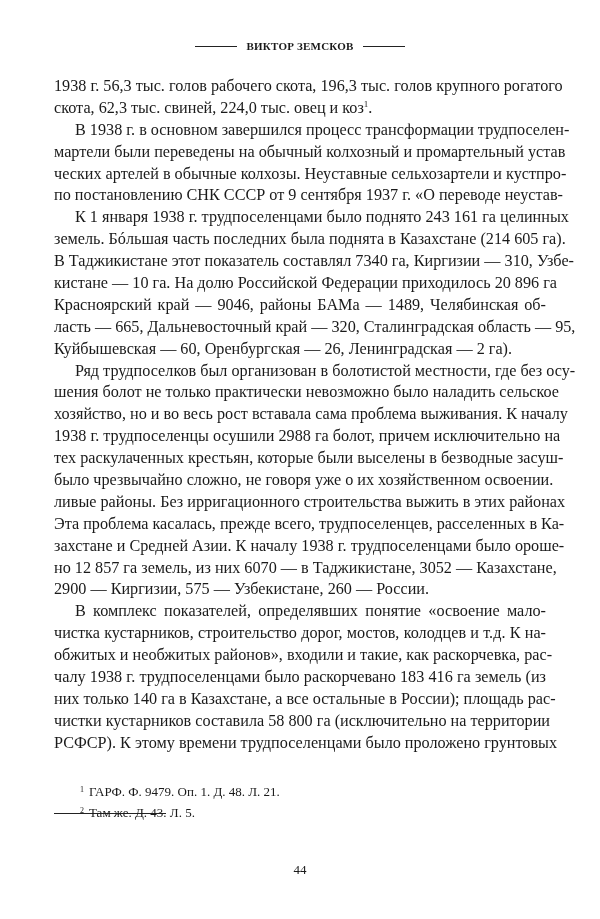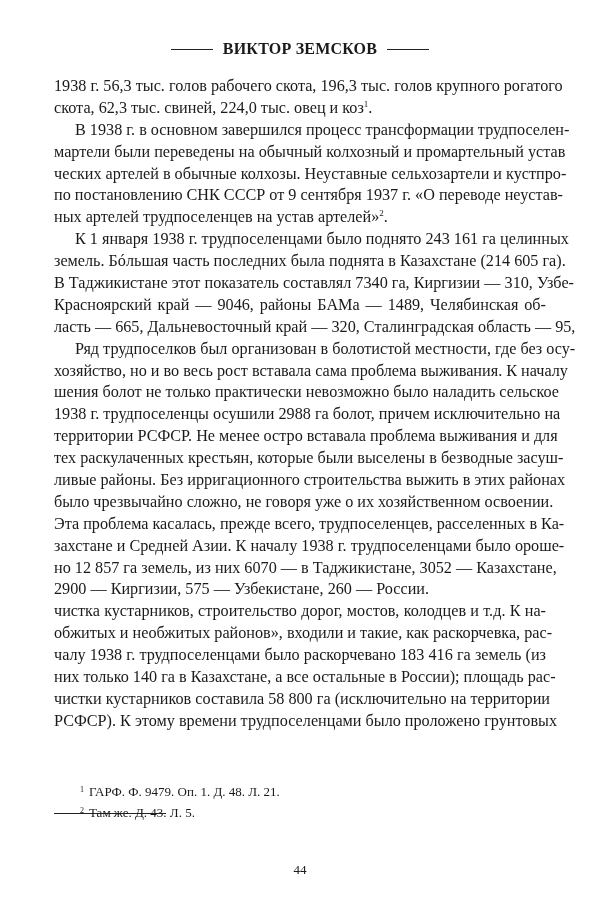--- a/index.html
+++ b/index.html
@@ -22,21 +22,21 @@
       height: 919px;
     }
     .running-head {
       position: absolute;
       top: 40px;
       left: 0;
       width: 600px;
       text-align: center;
       font-family: "Liberation Serif", serif;
       font-weight: bold;
-      font-size: 16px;
+      font-size: 11px;
       letter-spacing: 0.2px;
       display: flex;
       justify-content: center;
       align-items: center;
       gap: 10px;
     }
     .running-head .rule {
       display: inline-block;
       width: 42px;
       height: 1px;
@@ -113,47 +113,48 @@
     <div>
       <span class="line">1938 г. 56,3 тыс. голов рабочего скота, 196,3 тыс. голов крупного рогатого</span>
       <span class="line last"><span>скота, 62,3 тыс. свиней, 224,0 тыс. овец и коз</span><sup>1</sup><span>.</span></span>
     </div>
 
     <div>
       <span class="line indent">В 1938 г. в основном завершился процесс трансформации трудпоселен-</span>
       <span class="line">мартели были переведены на обычный колхозный и промартельный устав</span>
       <span class="line">ческих артелей в обычные колхозы. Неуставные сельхозартели и кустпро-</span>
       <span class="line">по постановлению СНК СССР от 9 сентября 1937 г. «О переводе неустав-</span>
-      <span class="line last"><span>ных артелей трудпоселенцев на устав артелей»</span><sup>2</sup><span>.</span></span>
     </div>
 
     <div>
       <span class="line indent">К 1 января 1938 г. трудпоселенцами было поднято 243 161 га целинных</span>
       <span class="line">земель. Бóльшая часть последних была поднята в Казахстане (214 605 га).</span>
       <span class="line">В Таджикистане этот показатель составлял 7340 га, Киргизии — 310, Узбе-</span>
+      <span class="line">кистане — 10 га. На долю Российской Федерации приходилось 20 896 га</span>
       <span class="line">Красноярский край — 9046, районы БАМа — 1489, Челябинская об-</span>
       <span class="line">ласть — 665, Дальневосточный край — 320, Сталинградская область — 95,</span>
+      <span class="line last">Куйбышевская — 60, Оренбургская — 26, Ленинградская — 2 га).</span>
     </div>
 
     <div>
       <span class="line indent">Ряд трудпоселков был организован в болотистой местности, где без осу-</span>
+      <span class="line">шения болот не только практически невозможно было наладить сельское</span>
       <span class="line">хозяйство, но и во весь рост вставала сама проблема выживания. К началу</span>
-      <span class="line">шения болот не только практически невозможно было наладить сельское</span>
       <span class="line">1938 г. трудпоселенцы осушили 2988 га болот, причем исключительно на</span>
-      <span class="line">территории РСФСР. Не менее остро вставала проблема выживания и для</span>
       <span class="line">тех раскулаченных крестьян, которые были выселены в безводные засуш-</span>
+      <span class="line">было чрезвычайно сложно, не говоря уже о их хозяйственном освоении.</span>
       <span class="line">ливые районы. Без ирригационного строительства выжить в этих районах</span>
-      <span class="line">было чрезвычайно сложно, не говоря уже о их хозяйственном освоении.</span>
       <span class="line">Эта проблема касалась, прежде всего, трудпоселенцев, расселенных в Ка-</span>
       <span class="line">захстане и Средней Азии. К началу 1938 г. трудпоселенцами было ороше-</span>
       <span class="line">но 12 857 га земель, из них 6070 — в Таджикистане, 3052 — Казахстане,</span>
       <span class="line last">2900 — Киргизии, 575 — Узбекистане, 260 — России.</span>
     </div>
 
     <div>
+      <span class="line indent">В комплекс показателей, определявших понятие «освоение мало-</span>
       <span class="line">чистка кустарников, строительство дорог, мостов, колодцев и т.д. К на-</span>
       <span class="line">обжитых и необжитых районов», входили и такие, как раскорчевка, рас-</span>
       <span class="line">чалу 1938 г. трудпоселенцами было раскорчевано 183 416 га земель (из</span>
       <span class="line">них только 140 га в Казахстане, а все остальные в России); площадь рас-</span>
       <span class="line">чистки кустарников составила 58 800 га (исключительно на территории</span>
       <span class="line">РСФСР). К этому времени трудпоселенцами было проложено грунтовых</span>
     </div>
   </div>
 
   <div class="footnote-rule"></div>

